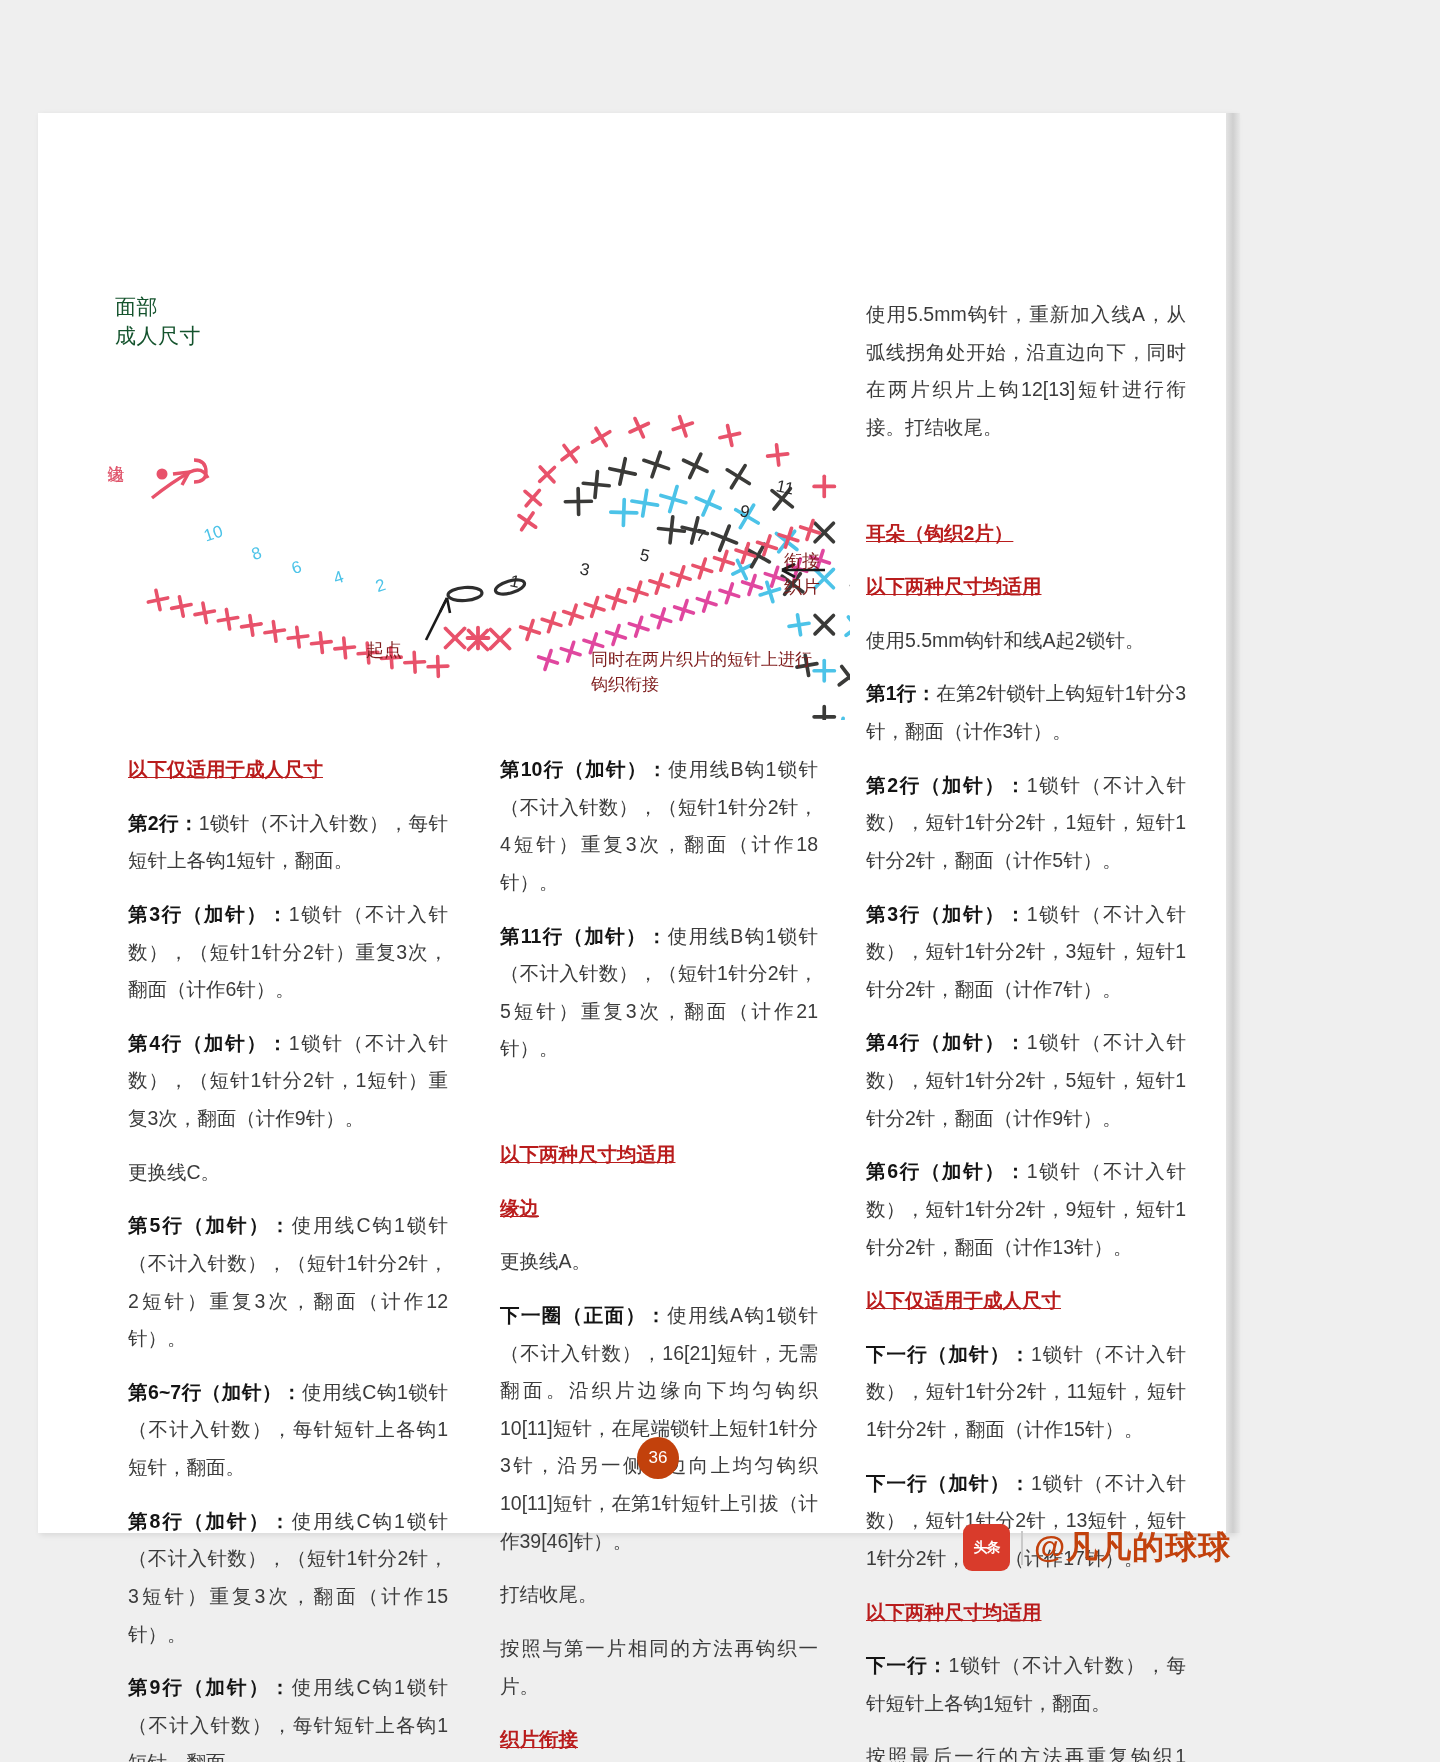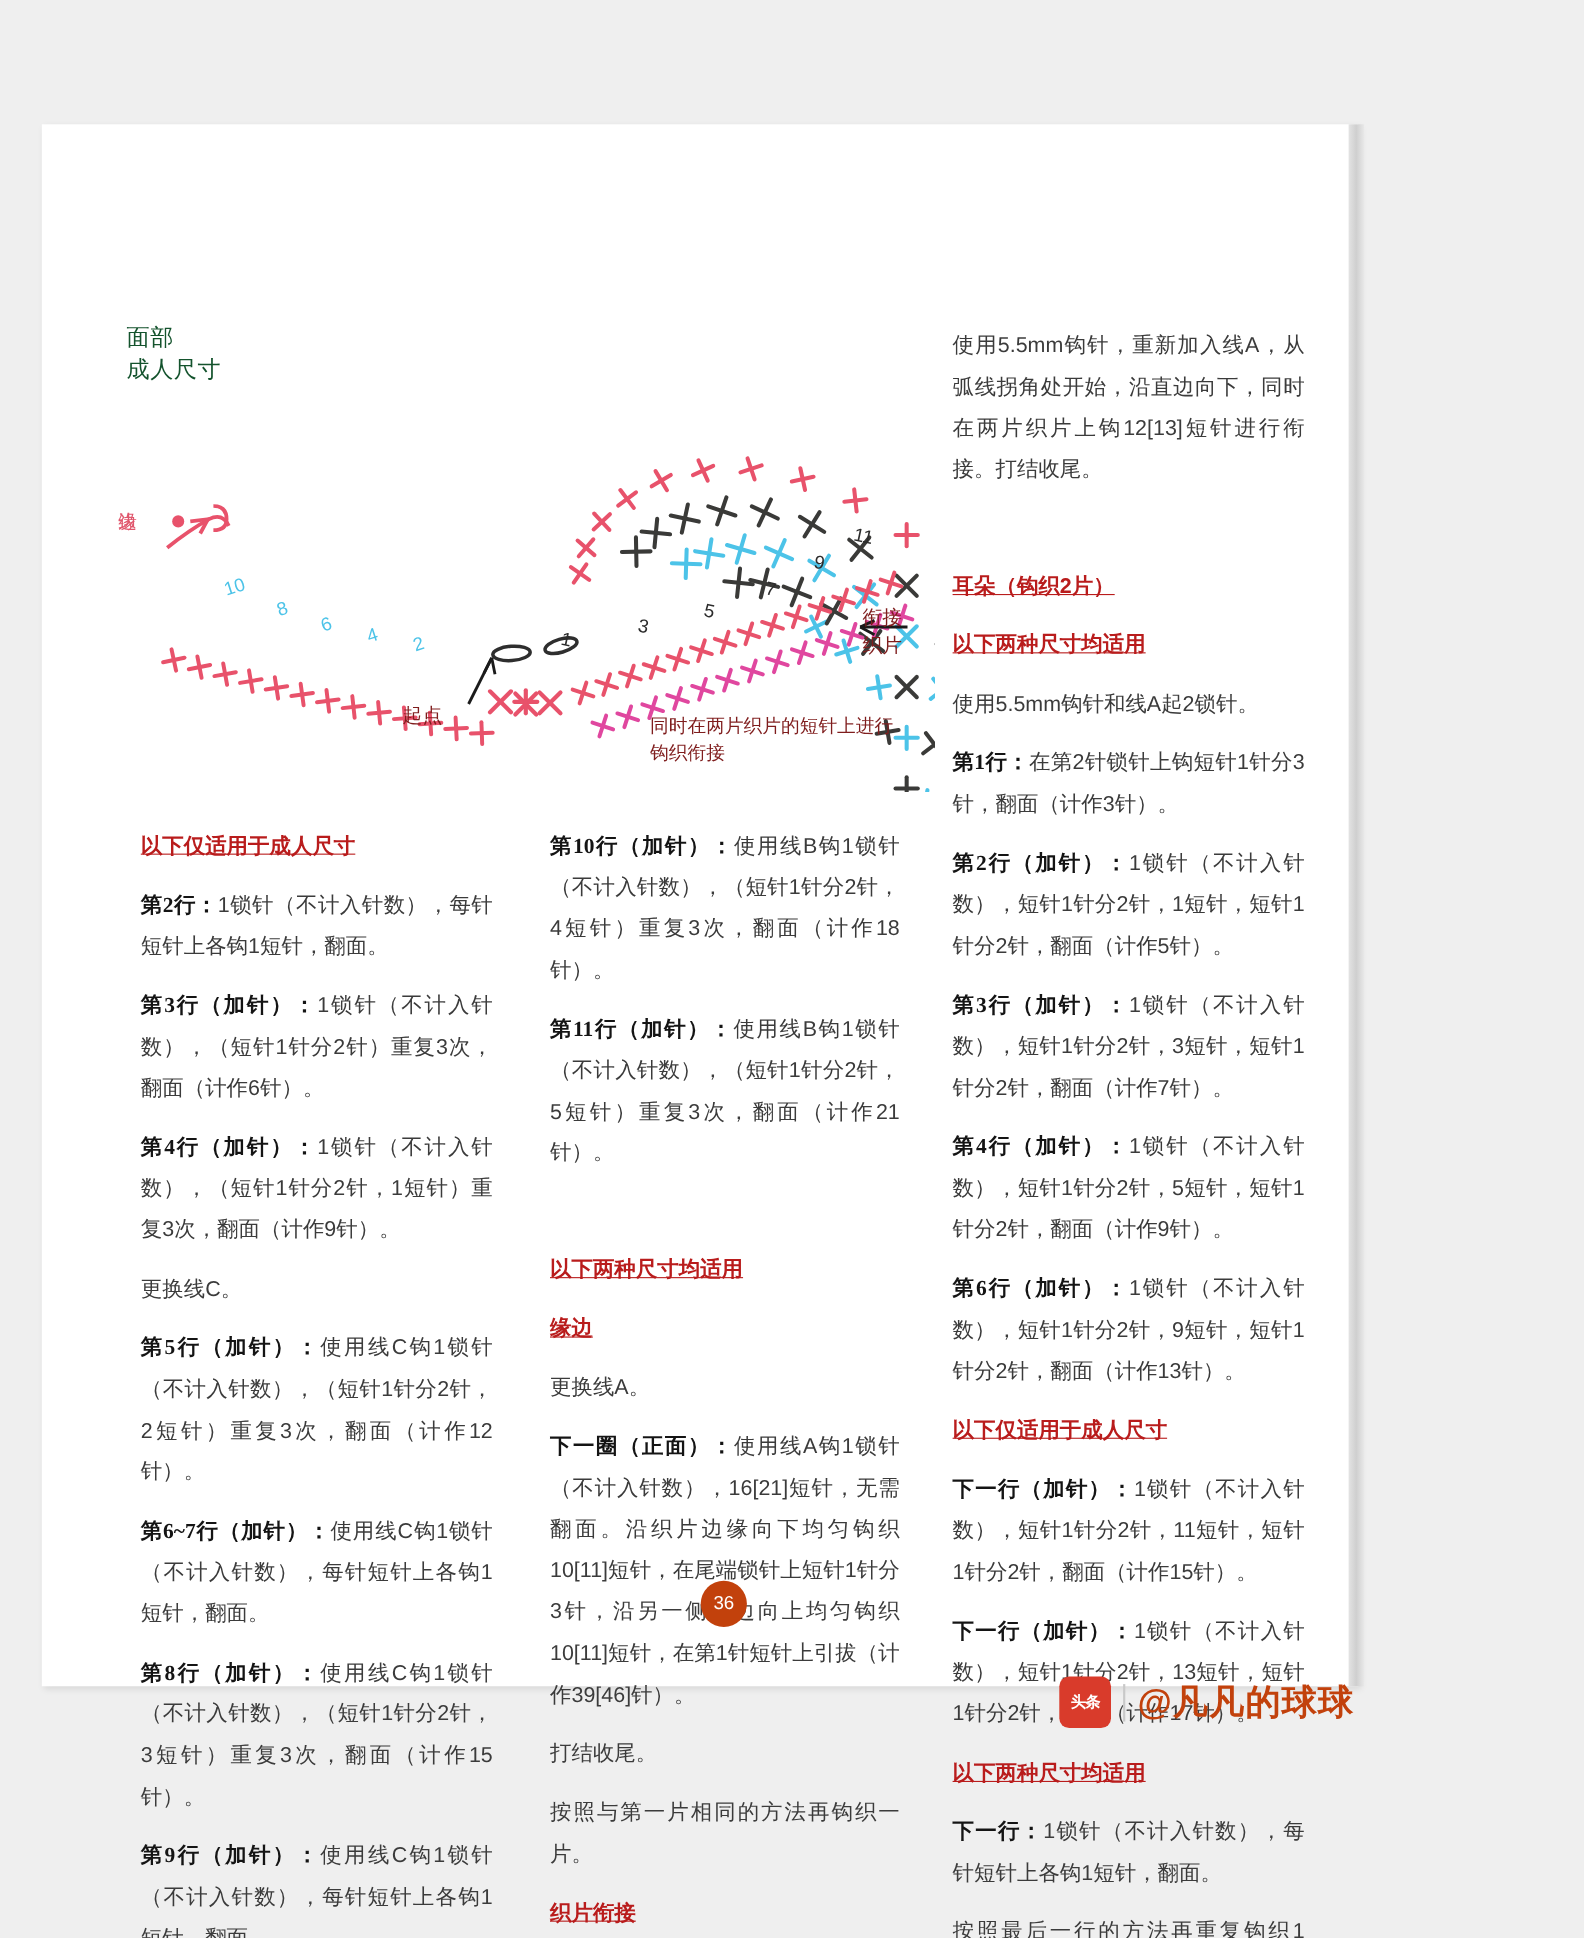--- a/index.html
+++ b/index.html
@@ -73,21 +73,21 @@
     line-height:1.93;
     color:#3b3b3b;
     text-align:justify;
   }
   #col-left  { left:112px; width:352px; }
   #col-mid   { left:484px; width:350px; }
   #col-right { left:850px; width:352px; top:280px; }
 
   .col p{ margin:16px; }
   .col .hd{ font-weight:700; color:#b91c1c;text-decoration:underline; }
-  .col .bd{ font-weight:700; color:#141414;font-family:Liberation Serif, serif; }
+  .col .bd{ font-weight:700; color:#141414; }
   .gap{ height:36px; }
 
   
   .pagenum{
     position:absolute;
     left:637px; top:1437px;
     width:42px; height:42px;
     border-radius:50%;
     background:#c2410c;
     color:#fff;

